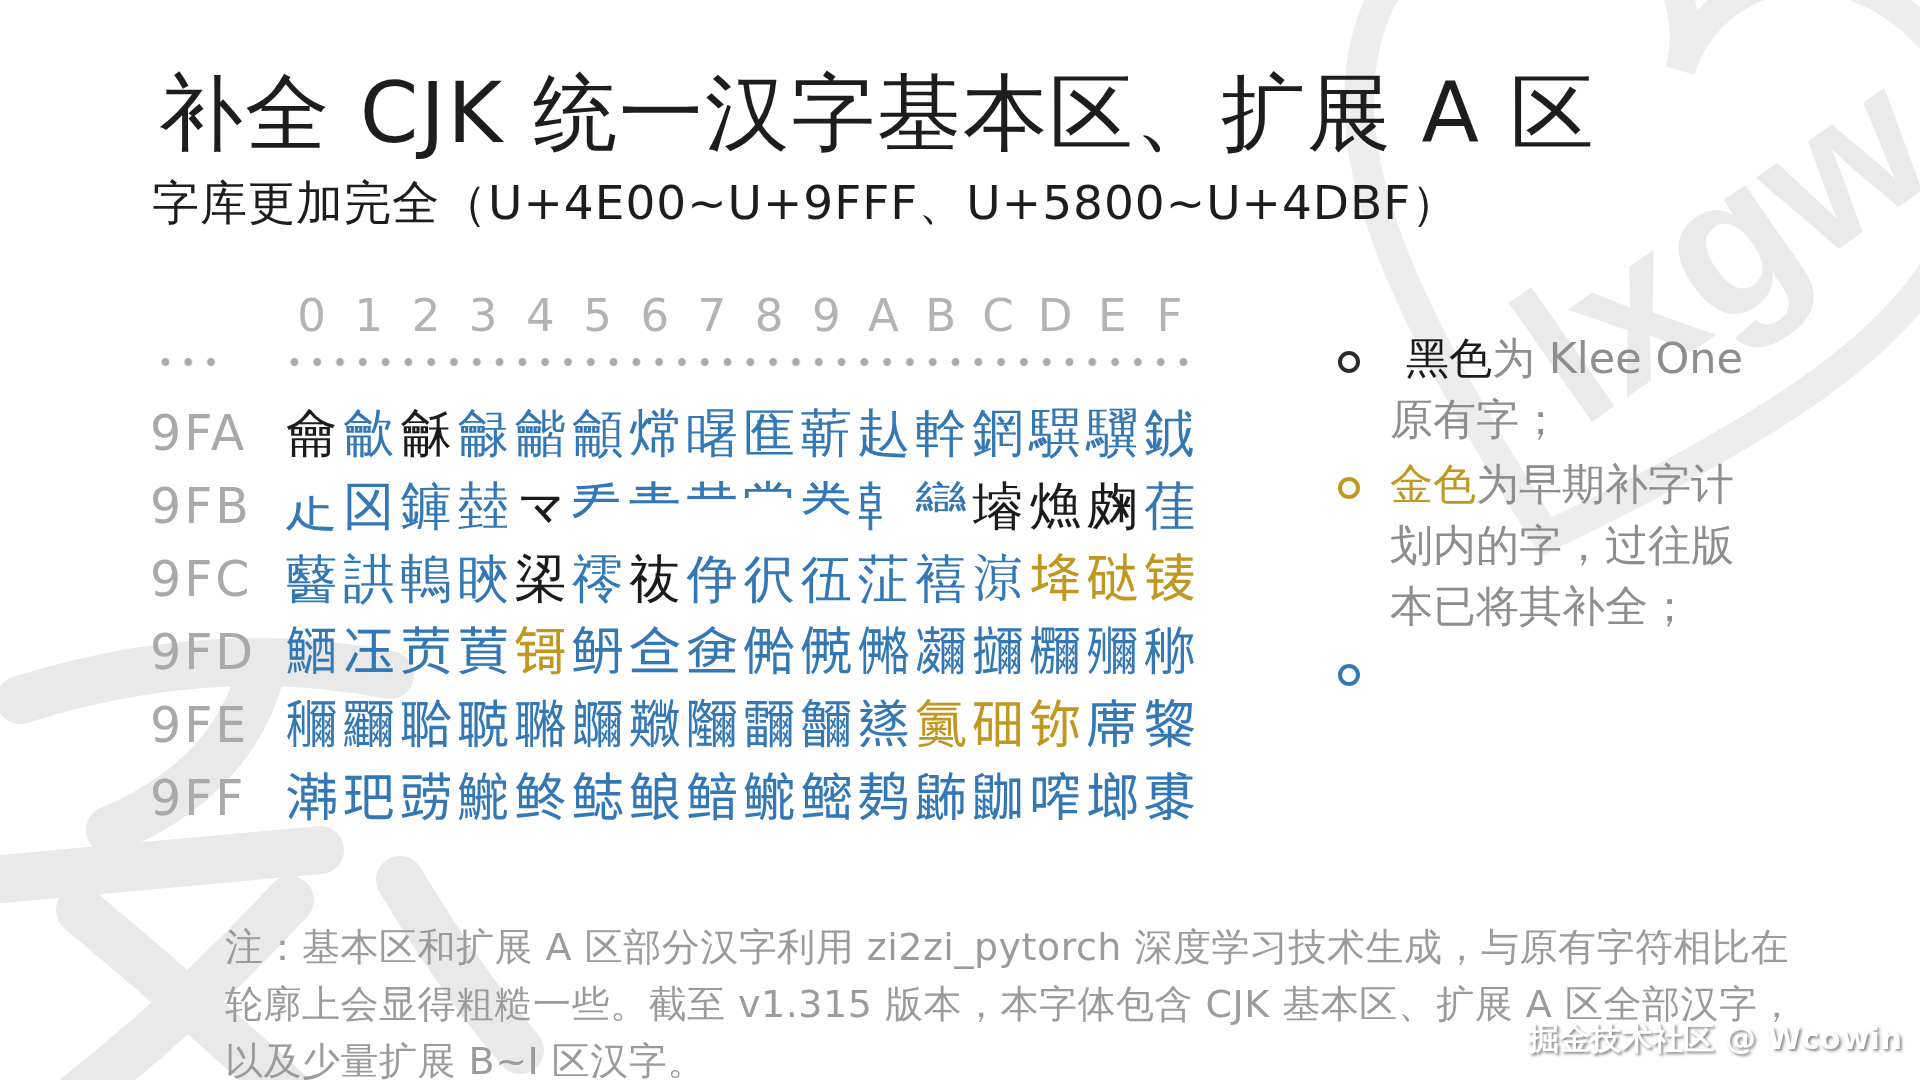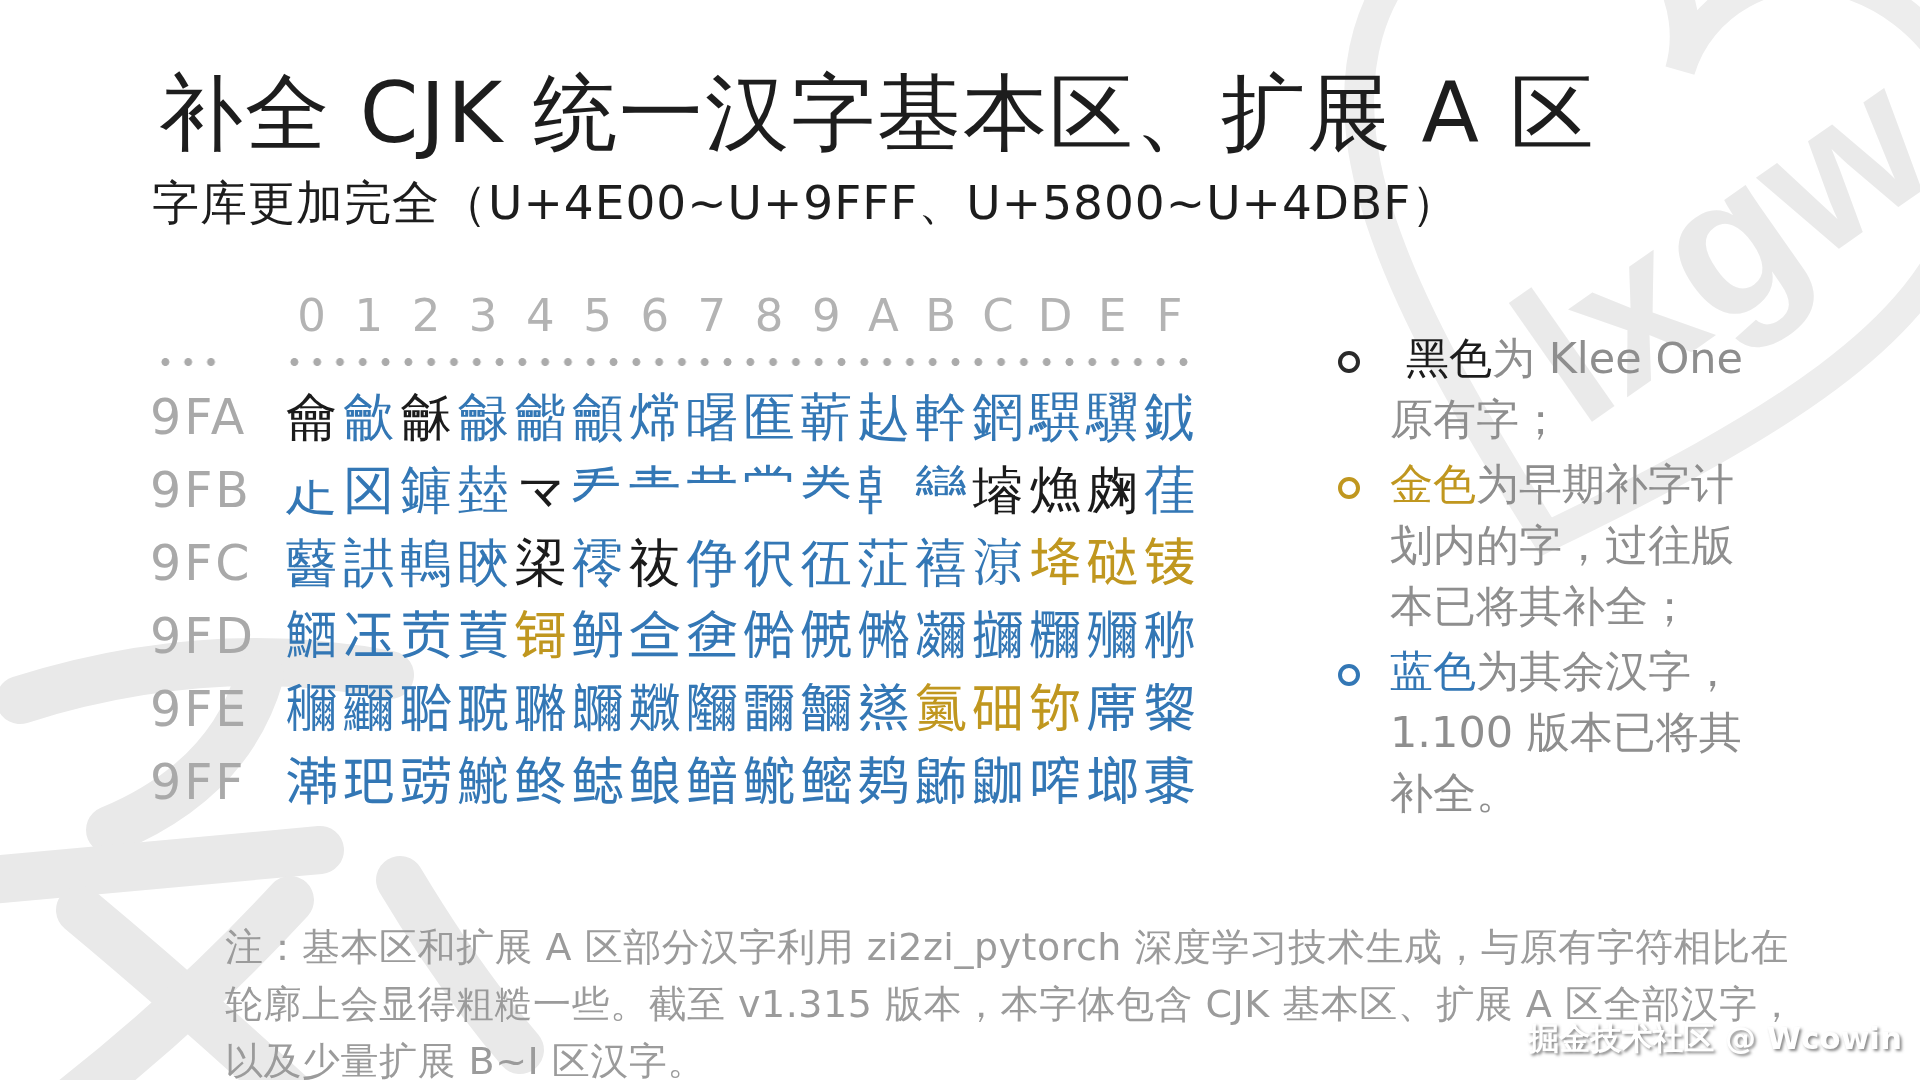--- a/index.html
+++ b/index.html
@@ -27,21 +27,21 @@
   
   .table{position:absolute;left:150px;top:285px;}
   .headers{display:flex;margin-left:133px;height:60px;align-items:center;}
   .col-h{width:57.2px;text-align:center;font-size:45px;color:#b3b3b3;}
   .dots-row{display:flex;align-items:center;height:14px;margin-top:10px;}
   .dots{display:inline-block;height:10px;background-repeat:repeat-x;background-position:left center;
     background-image:radial-gradient(circle,#ababab 3.6px,rgba(0,0,0,0) 4.3px);
     background-size:22.8px 10px;}
   .dots-short{width:66px;margin-left:4px;}
   .dots-long{width:914px;margin-left:63px;}
-  #rows{margin-top:12px;}
+  #rows{margin-top:28px;}
   .char-row{display:flex;align-items:center;height:73px;}
   .row-label{width:133px;font-size:49px;color:#a9a9a9;letter-spacing:3px;}
   .char{width:57.2px;text-align:center;font-size:52px;line-height:73px;white-space:nowrap;}
   .char.black{color:var(--ink,#1b1b1b);}
   .char.blue{color:var(--blue,#3377b5);}
   .char.gold{color:var(--gold,#c0971f);}
 
   
   .legend{position:absolute;left:1338px;top:328px;width:470px;}
   .legend-item{display:flex;margin-bottom:4px;}
@@ -240,21 +240,20 @@
       <div class="legend-item">
         <span class="bullet black"></span>
         <div class="legend-text"><span class="term black">黑色</span>为 Klee One 原有字；</div>
       </div>
       <div class="legend-item">
         <span class="bullet gold"></span>
         <div class="legend-text"><span class="term gold">金色</span>为早期补字计划内的字，过往版本已将其补全；</div>
       </div>
       <div class="legend-item">
         <span class="bullet blue"></span>
-        <div class="legend-text"><span class="term blue">蓝色</span>为其余汉字，1.100 版本已将其补全。</div>
       </div>
     </div>
 
   <p class="note">注：基本区和扩展 A 区部分汉字利用 zi2zi_pytorch 深度学习技术生成，与原有字符相比在轮廓上会显得粗糙一些。截至 v1.315 版本，本字体包含 CJK 基本区、扩展 A 区全部汉字，以及少量扩展 B~I 区汉字。</p>
 
   <div class="credit">掘金技术社区 @ Wcowin</div>
 
 </div>
 
 </body></html>

